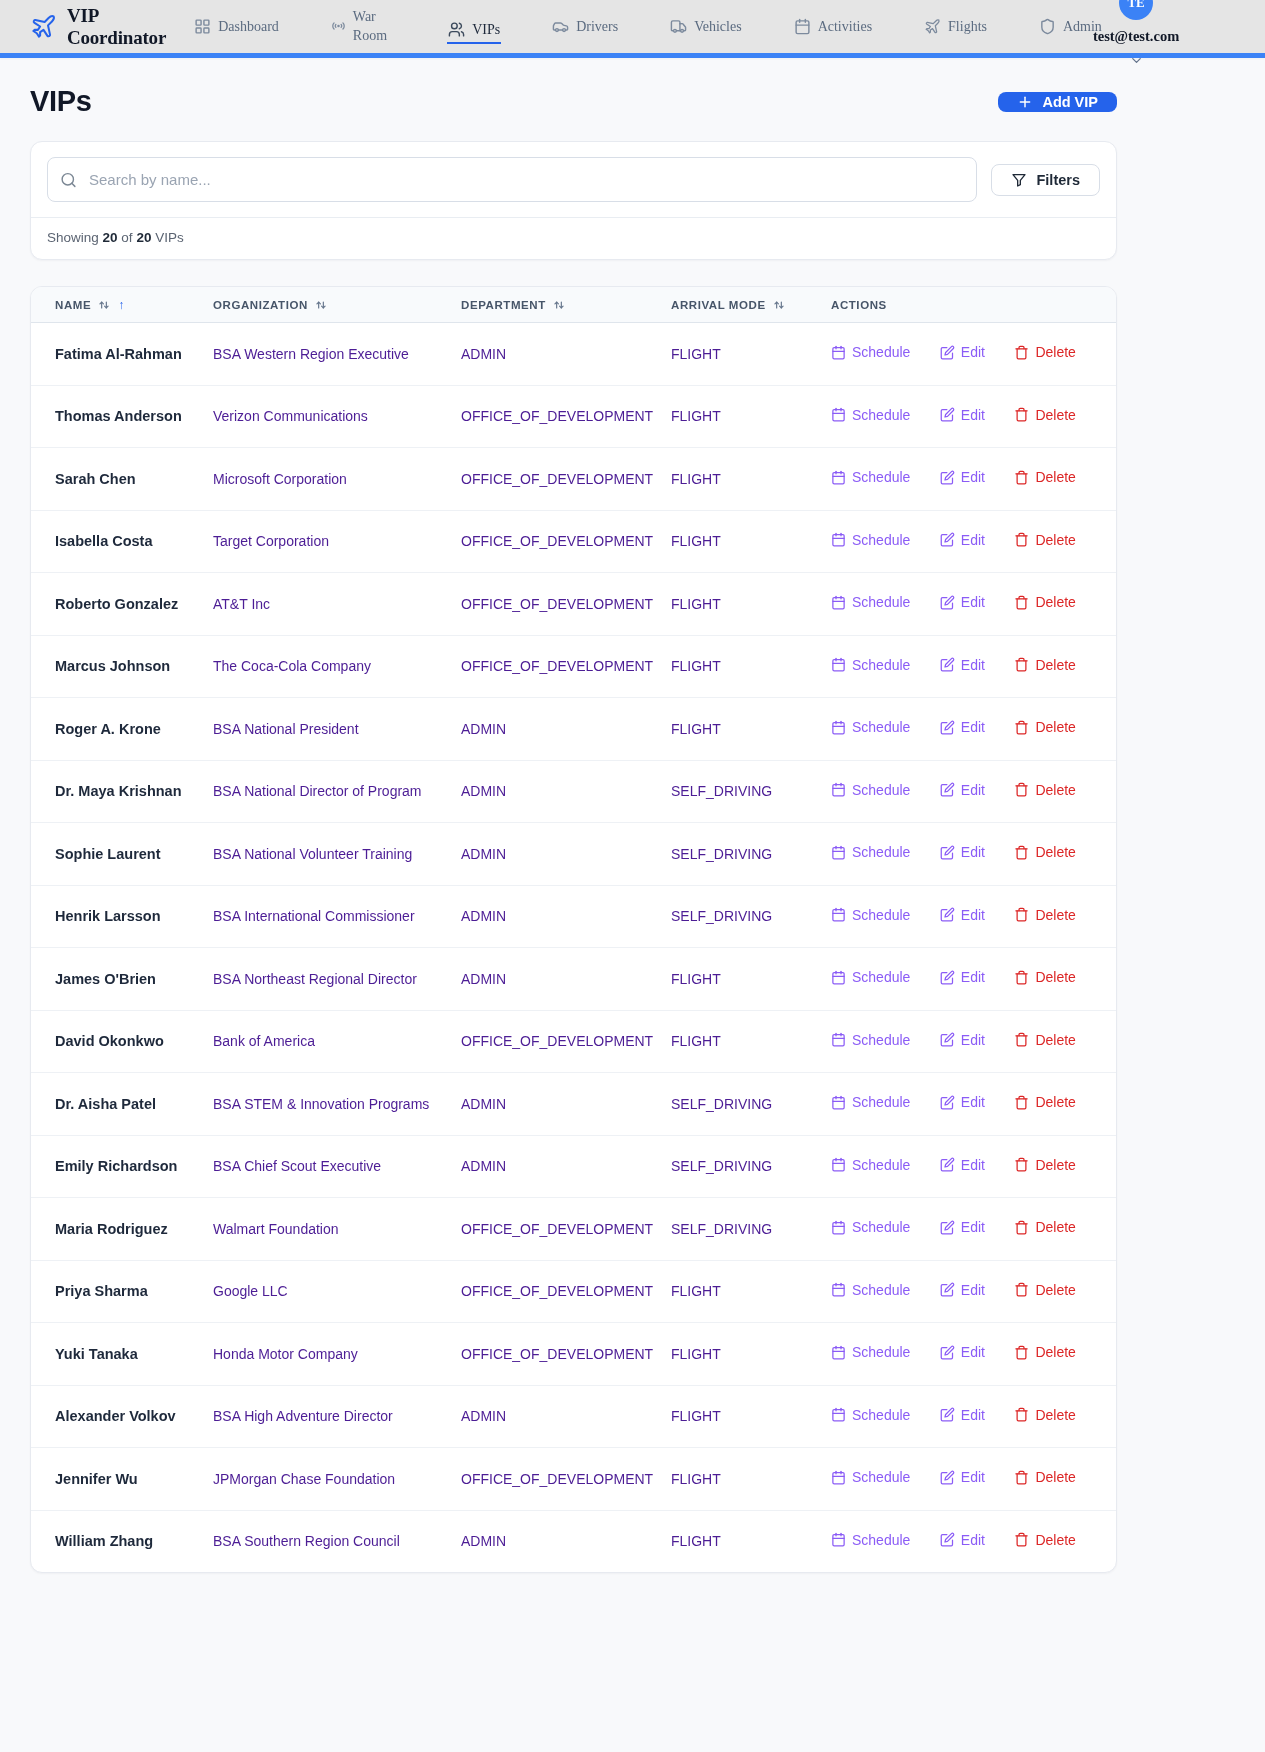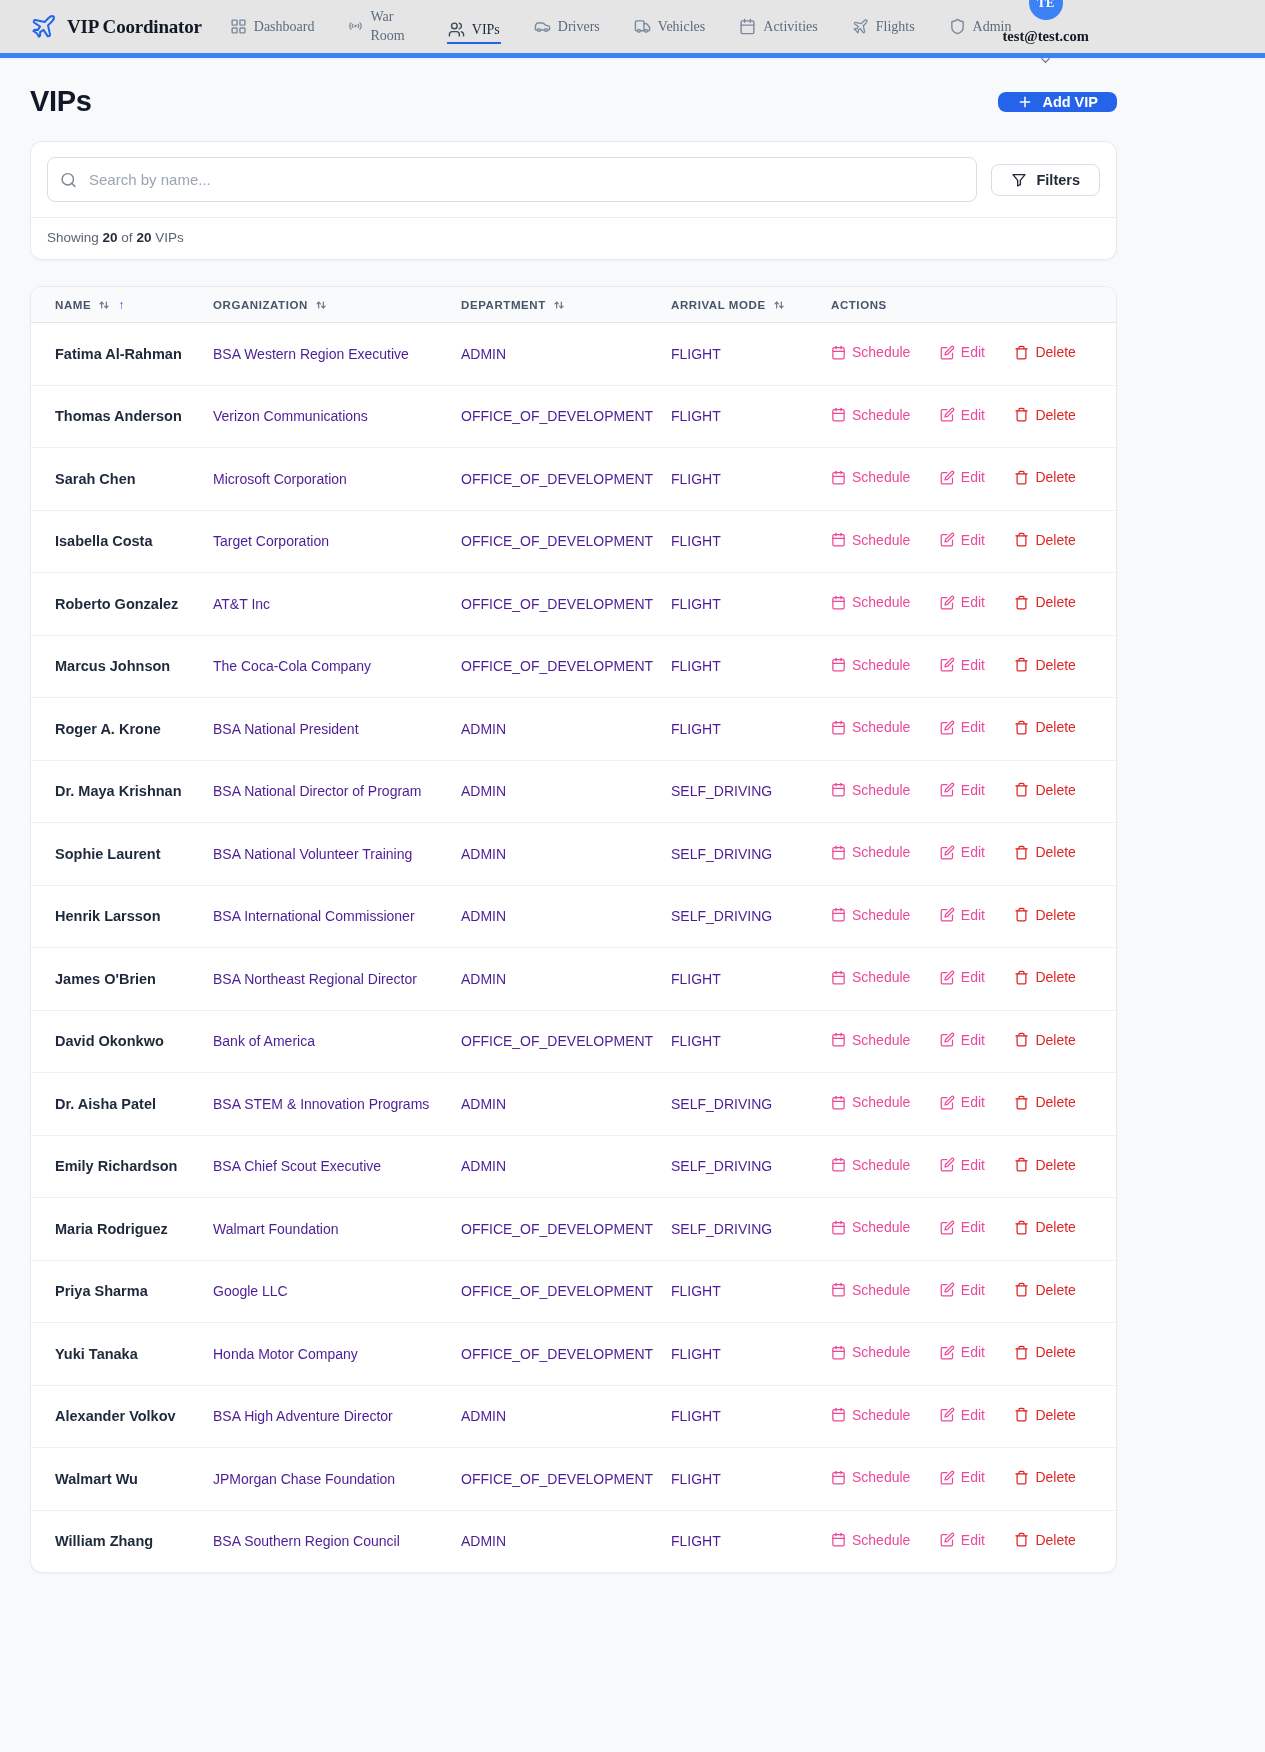--- a/index.html
+++ b/index.html
@@ -8,21 +8,21 @@
 
   svg.ic { display: inline-block; vertical-align: middle; flex: none; }
 
   
   .topbar { background: #e5e5e5; border-bottom: 5px solid #3b82f6; box-shadow: 0 1px 2px rgba(16,24,40,.04); height: 58px; font-family: Liberation Serif, serif; }
   .topbar-inner { width: 1087px; margin-left: 30px; height: 100%; display: flex; align-items: center; }
   .brand { display: flex; align-items: center; gap: 10px; cursor: pointer; }
   .brand-logo { color: #2563eb; }
   .brand-name { font-size: 19px; font-weight: 700; color: #111827; letter-spacing: -0.2px; }
 
-  .main-nav { display: flex; align-items: center; gap: 32px; margin-left: 27px; }
+  .main-nav { display: flex; align-items: center; gap: 50px; margin-left: 27px; }
   .nav-item { display: flex; align-items: center; gap: 7px; color: #5b6b80; font-size: 14px; font-weight: 500; cursor: pointer; text-decoration: none; padding: 6px 1px; white-space: nowrap; }
   .nav-item .ic { color: #7c8a9d; }
   .nav-item.active { color: #1e293b; border-bottom: 2.5px solid #2563eb; padding-bottom: 4px; margin-bottom: -6.5px; }
   .nav-item.active .ic { color: #3c4a5c; }
   .nav-item.two-line { white-space: normal; }
   .nav-item.two-line .nav-label { width: 3.1em; line-height: 1.3; }
 
   .user-menu { display: flex; align-items: center; gap: 8px; margin-left: -10px; cursor: pointer; position: relative; z-index: 2; flex-direction: column; }
   .avatar { width: 34px; height: 34px; border-radius: 50%; background: #3b82f6; color: #fff; font-size: 13px; font-weight: 700; display: flex; align-items: center; justify-content: center; }
   .user-email { font-size: 14.5px; font-weight: 700; color: #111827; }
@@ -52,21 +52,21 @@
   thead th:first-child { padding-left: 24px; }
   th .th-inner { display: inline-flex; align-items: center; gap: 6px; }
   th .sort-ic { color: #64748b; }
   th .asc-arrow { color: #2563eb; font-size: 12px; font-weight: 700; margin-left: 1px; }
   tbody td { padding: 21px 12px; border-bottom: 1px solid #eef1f5; vertical-align: middle; }
   tbody tr:last-child td { border-bottom: none; }
   tbody td:first-child { padding-left: 24px; }
   .cell-name { font-size: 14.5px; font-weight: 700; color: #1e293b; }
   .cell-org, .cell-dept, .cell-mode { font-size: 14px; color: #4c1d95; }
   .cell-actions { white-space: nowrap; }
-  .action { display: inline-flex; align-items: center; gap: 6px; font-size: 14px; font-weight: 500; color: #ec4899; text-decoration: none; cursor: pointer; margin-right: 25px; }
+  .action { display: inline-flex; align-items: center; gap: 6px; font-size: 14px; font-weight: 500; color: #8b5cf6; text-decoration: none; cursor: pointer; margin-right: 25px; }
   .action:last-child { margin-right: 0; }
   .action.delete { color: #dc2626; }
 </style>
 </head>
 <body>
 
 <svg width="0" height="0" style="position:absolute" aria-hidden="true">
   <defs>
     <symbol id="i-plane" viewBox="0 0 24 24" fill="none" stroke="currentColor" stroke-width="1.8" stroke-linecap="round" stroke-linejoin="round">
         <path d="M17.8 19.2 16 11l3.5-3.5C21 6 21.5 4 21 3c-1-.5-3 0-4.5 1.5L13 8 4.8 6.2c-.5-.1-.9.1-1.1.5l-.3.5c-.2.5-.1 1 .3 1.3L9 12l-2 3H4l-1 1 3 2 2 3 1-1v-3l3-2 3.5 5.3c.3.4.8.5 1.3.3l.5-.2c.4-.3.6-.7.5-1.2z"></path>
@@ -780,21 +780,21 @@
       <a class="action delete">
         <svg class="ic" width="15" height="15">
                   <use href="#i-trash"></use>
                 </svg>
         <span>Delete</span>
       </a>
     </td>
   </tr>
 
   <tr class="vip-row">
-    <td class="cell-name">Walmart Wu</td>
+    <td class="cell-name">Jennifer Wu</td>
     <td class="cell-org">JPMorgan Chase Foundation</td>
     <td class="cell-dept">OFFICE_OF_DEVELOPMENT</td>
     <td class="cell-mode">FLIGHT</td>
     <td class="cell-actions">
       <a class="action schedule">
         <svg class="ic" width="15" height="15">
                   <use href="#i-calendar"></use>
                 </svg>
         <span>Schedule</span>
       </a>

